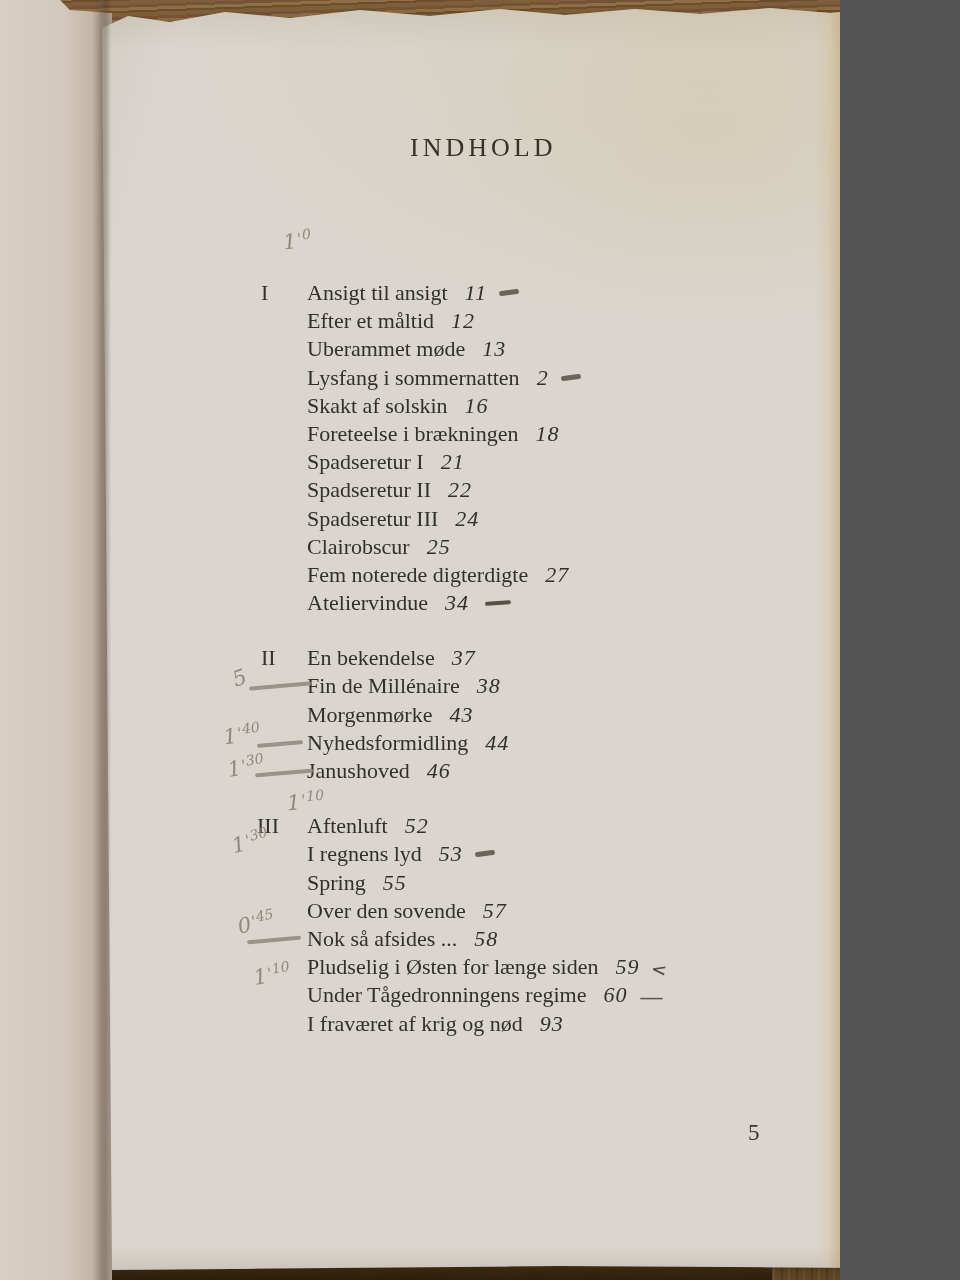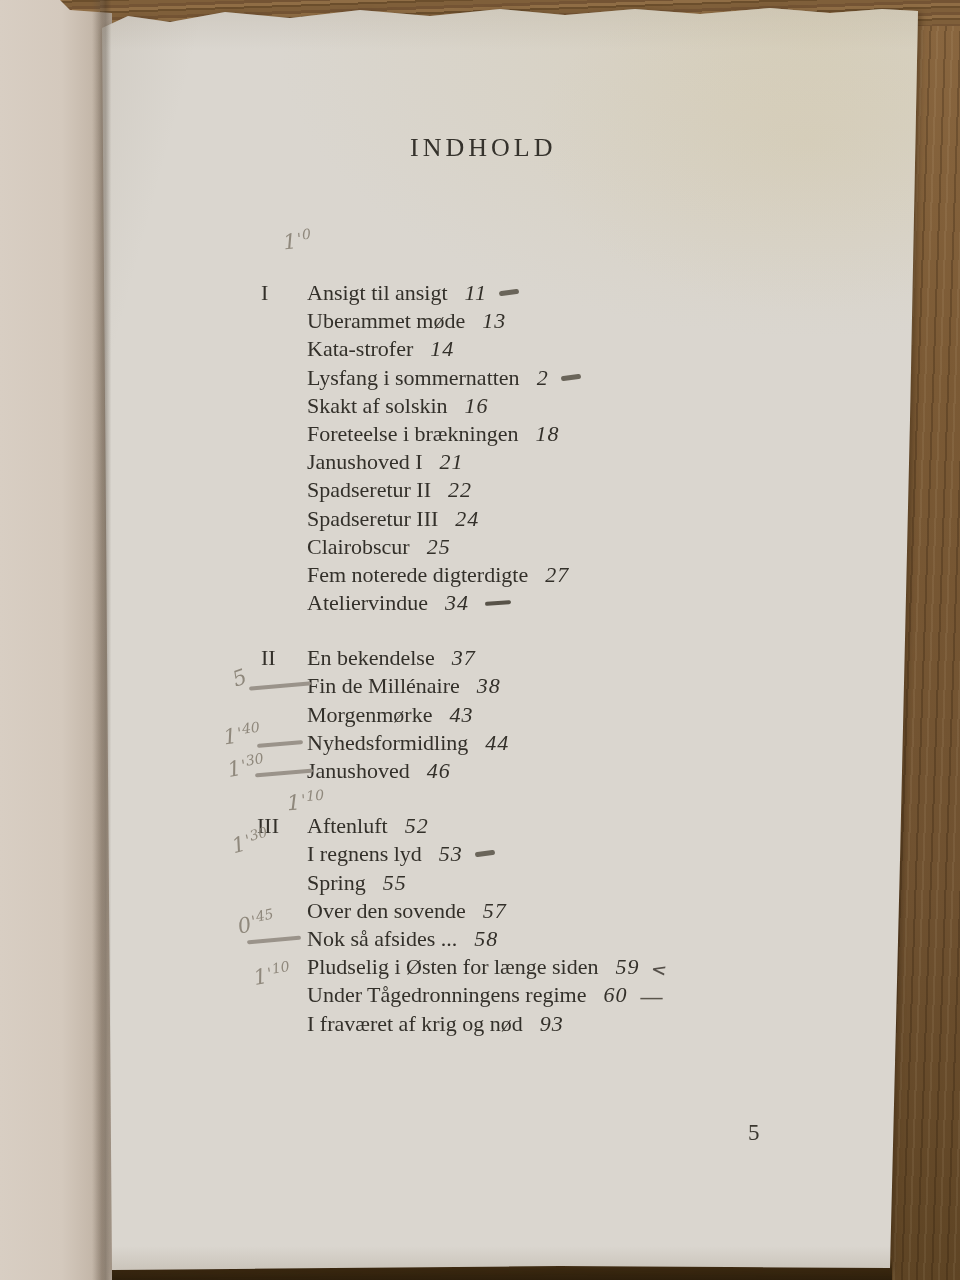--- a/index.html
+++ b/index.html
@@ -1,17 +1,17 @@
 <!DOCTYPE html>
 <html><head>
 <meta charset="utf-8">
 <style>
   html,body{margin:0;padding:0;background:#555;}
   .scene{
-    position:relative;width:960px;height:1280px;overflow:hidden;
+    position:relative;width:840px;height:1280px;overflow:hidden;
     font-family:"Liberation Serif","DejaVu Serif",serif;
     background:
       repeating-linear-gradient(92deg, rgba(30,15,0,.22) 0 2px, rgba(0,0,0,0) 2px 7px, rgba(255,235,200,.07) 7px 9px, rgba(0,0,0,0) 9px 15px),
       linear-gradient(to bottom,#8a6740,#7b5a35 30%,#6f5130 70%,#5e4424);
   }
   .wood-top{
     position:absolute;left:0;top:0;right:0;height:26px;z-index:1;
     background:
       repeating-linear-gradient(178deg,#8f6d45 0 3px,#6b4e2c 3px 5px,#7f5f3a 5px 9px,#745434 9px 12px);
   }
@@ -92,26 +92,26 @@
   <div class="page-left"></div>
 
   <div class="page-wrap">
     <div class="page">
       <div class="doc-title">INDHOLD</div>
       <div class="toc">
           <div class="section sec-0">
             <div class="numeral">I</div>
             <span class="pencil note-s0">1<span class="apos">'</span><sup>0</sup></span>
             <div class="row"><span class="etitle">Ansigt til ansigt</span><span class="epage">11</span><span class="mark mark-dash"></span></div>
+            <div class="row"><span class="etitle">Efter et måltid</span><span class="epage">12</span></div>
             <div class="row"><span class="etitle">Uberammet møde</span><span class="epage">13</span></div>
-            <div class="row"><span class="etitle">Kata-strofer</span><span class="epage">14</span></div>
             <div class="row"><span class="etitle">Lysfang i sommernatten</span><span class="epage">2</span><span class="mark mark-dash"></span></div>
             <div class="row"><span class="etitle">Skakt af solskin</span><span class="epage">16</span></div>
             <div class="row"><span class="etitle">Foreteelse i brækningen</span><span class="epage">18</span></div>
-            <div class="row"><span class="etitle">Janushoved I</span><span class="epage">21</span></div>
+            <div class="row"><span class="etitle">Spadseretur I</span><span class="epage">21</span></div>
             <div class="row"><span class="etitle">Spadseretur II</span><span class="epage">22</span></div>
             <div class="row"><span class="etitle">Spadseretur III</span><span class="epage">24</span></div>
             <div class="row"><span class="etitle">Clairobscur</span><span class="epage">25</span></div>
             <div class="row"><span class="etitle">Fem noterede digterdigte</span><span class="epage">27</span></div>
             <div class="row"><span class="etitle">Ateliervindue</span><span class="epage">34</span><span class="mark mark-long-dash"></span></div>
           </div>
           <div class="section sec-1">
             <div class="numeral">II</div>
             <div class="row"><span class="etitle">En bekendelse</span><span class="epage">37</span></div>
             <div class="row"><span class="pdash pd-1-1"></span><span class="pencil note-e1-1">5</span><span class="etitle">Fin de Millénaire</span><span class="epage">38</span></div>

